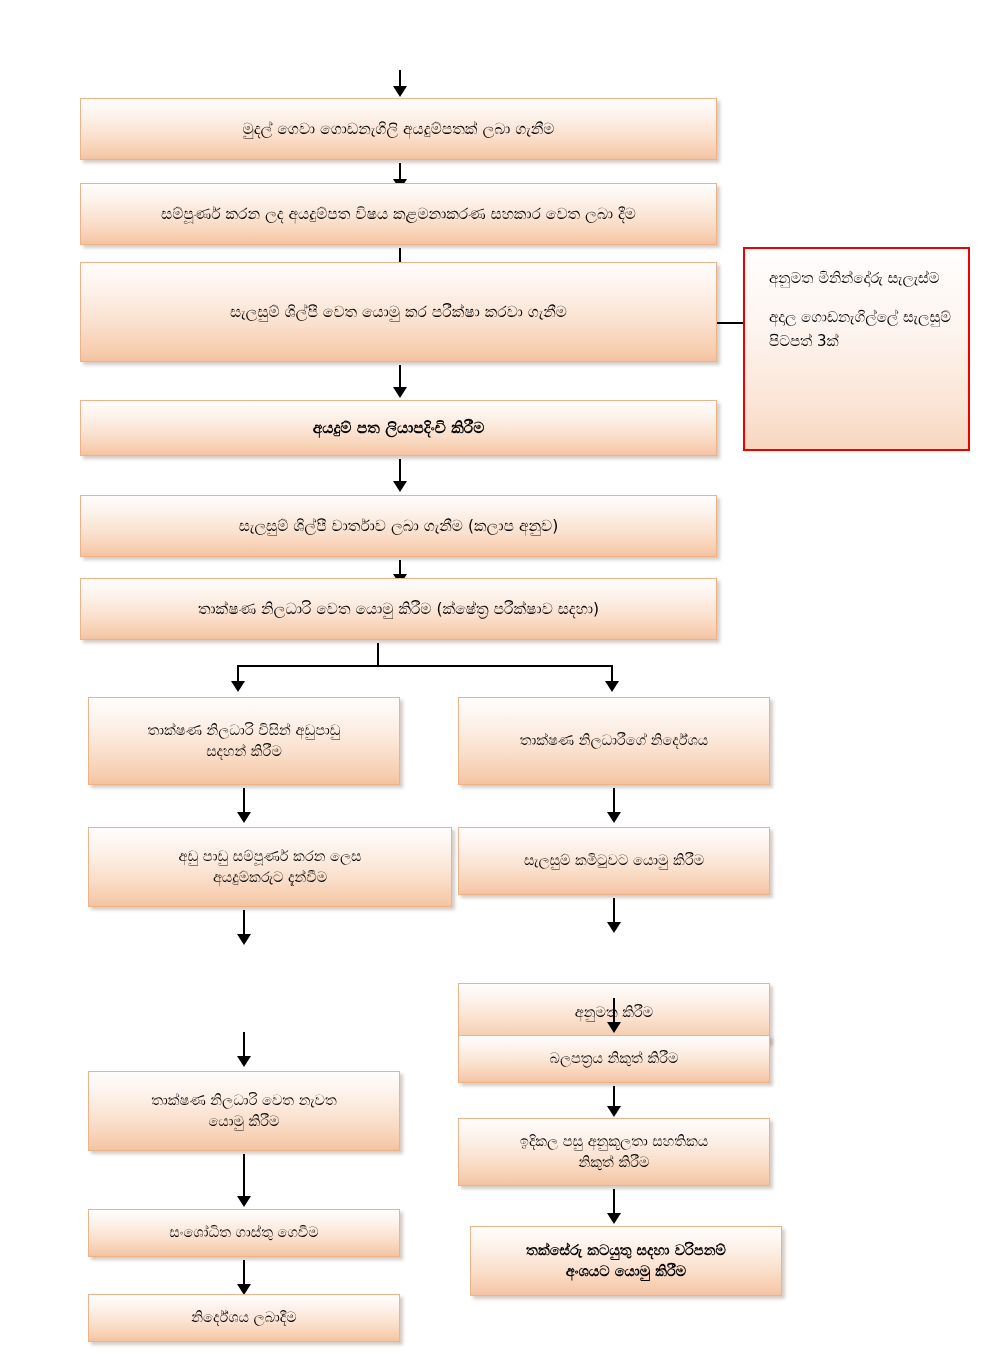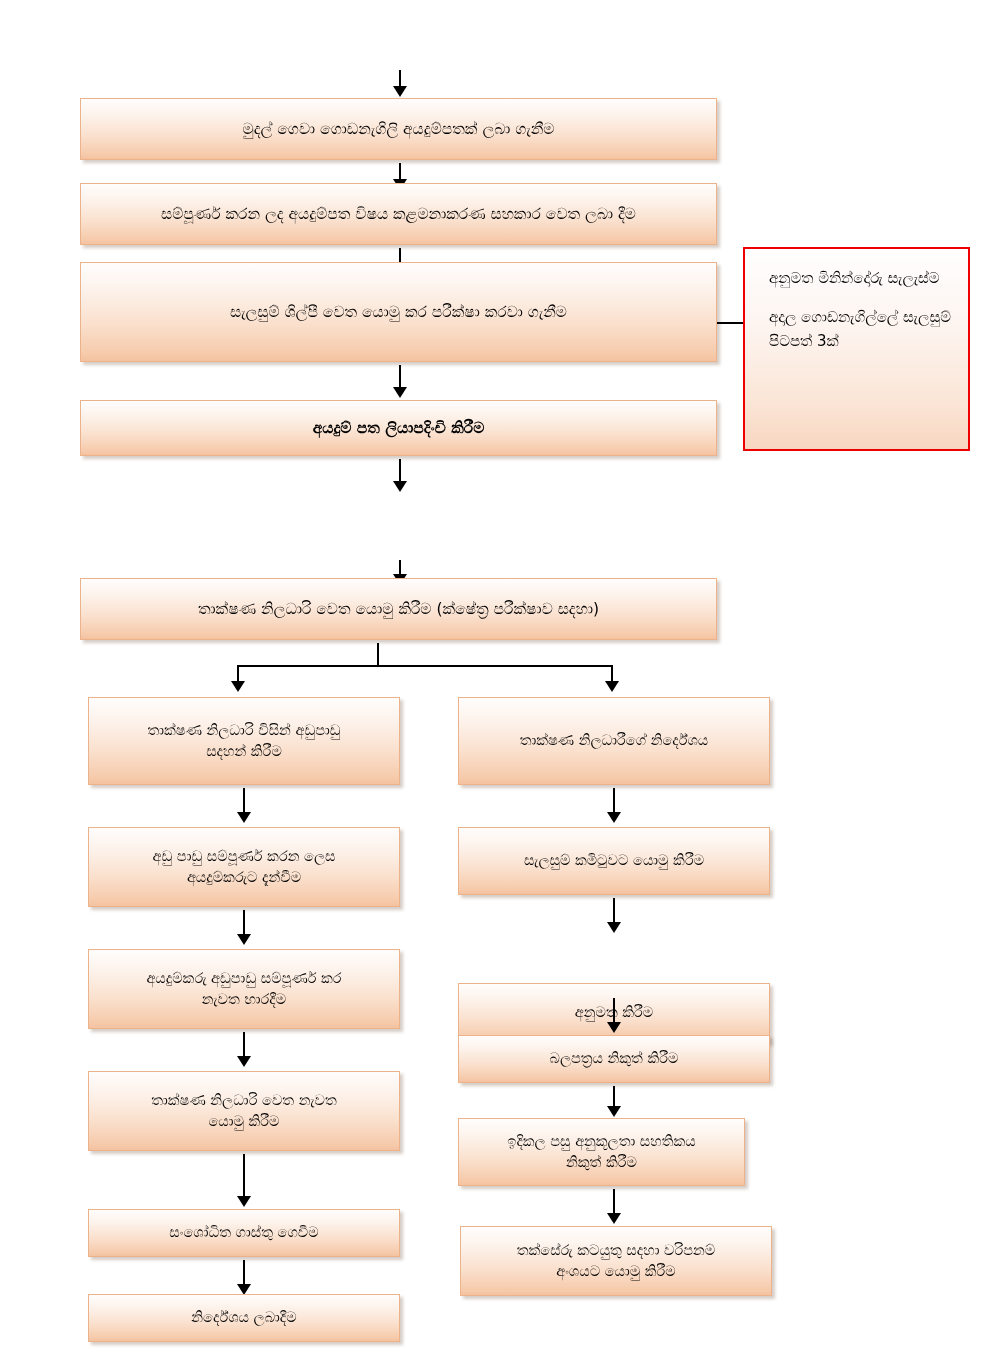--- a/index.html
+++ b/index.html
@@ -151,20 +151,23 @@
   <div class="vline" style="left:399px; top:365px; height:24px;"></div>
   <div class="arrowhead" style="left:393px; top:387px;"></div>
 
   <div class="box fs-wide" style="left:80px; top:400px; width:637px; height:56px;font-weight:bold;">
     <span class="txt">අයදුම් පත ලියාපදිංචි කිරීම</span>
   </div>
 
   <div class="vline" style="left:399px; top:459px; height:24px;"></div>
   <div class="arrowhead" style="left:393px; top:481px;"></div>
 
+  <div class="box fs-wide" style="left:80px; top:495px; width:637px; height:62px;">
+    <span class="txt">සැලසුම් ශිල්පී වාර්තාව ලබා ගැනීම (කලාප අනුව)</span>
+  </div>
 
   <div class="vline" style="left:399px; top:560px; height:16px;"></div>
   <div class="arrowhead" style="left:393px; top:574px;"></div>
 
   <div class="box fs-wide" style="left:80px; top:578px; width:637px; height:62px;">
     <span class="txt">තාක්ෂණ නිලධාරි වෙත යොමු කිරීම (ක්ෂේත්‍ර පරීක්ෂාව සදහා)</span>
   </div>
 
   <div class="vline" style="left:377px; top:643px; height:23px;"></div>
   <div class="hline" style="left:237px; top:665px; width:374px;"></div>
@@ -174,32 +177,28 @@
   <div class="arrowhead" style="left:605px; top:681px;"></div>
 
   <div class="box fs-col" style="left:88px; top:697px; width:312px; height:88px;">
     <span class="txt">තාක්ෂණ නිලධාරි විසින් අඩුපාඩු
 සදහන් කිරීම</span>
   </div>
 
   <div class="vline" style="left:243px; top:788px; height:26px;"></div>
   <div class="arrowhead" style="left:237px; top:812px;"></div>
 
-  <div class="box fs-col" style="left:88px; top:827px; width:312px; height:80px;">
+  <div class="box fs-col" style="left:88px; top:827px; width:364px; height:80px;">
     <span class="txt">අඩු පාඩු සම්පූර්ණ කරන ලෙස
 අයදුම්කරුට දැන්වීම</span>
   </div>
 
   <div class="vline" style="left:243px; top:910px; height:26px;"></div>
   <div class="arrowhead" style="left:237px; top:934px;"></div>
 
-  <div class="box fs-col" style="left:88px; top:949px; width:312px; height:80px;">
-    <span class="txt">අයදුම්කරු අඩුපාඩු සම්පූර්ණ කර
-නැවත භාරදීම</span>
-  </div>
 
   <div class="vline" style="left:243px; top:1032px; height:26px;"></div>
   <div class="arrowhead" style="left:237px; top:1056px;"></div>
 
   <div class="box fs-col" style="left:88px; top:1071px; width:312px; height:80px;">
     <span class="txt">තාක්ෂණ නිලධාරි වෙත නැවත
 යොමු කිරීම</span>
   </div>
 
   <div class="vline" style="left:243px; top:1154px; height:44px;"></div>
@@ -237,26 +236,26 @@
   <div class="vline" style="left:613px; top:998px; height:26px;"></div>
   <div class="arrowhead" style="left:607px; top:1022px;"></div>
 
   <div class="box fs-col" style="left:458px; top:1035px; width:312px; height:48px;">
     <span class="txt">බලපත්‍රය නිකුත් කිරීම</span>
   </div>
 
   <div class="vline" style="left:613px; top:1086px; height:22px;"></div>
   <div class="arrowhead" style="left:607px; top:1106px;"></div>
 
-  <div class="box fs-col" style="left:458px; top:1118px; width:287px; height:68px;">
+  <div class="box fs-col" style="left:458px; top:1118px; width:312px; height:68px;">
     <span class="txt">ඉදිකල පසු අනුකූලතා සහතිකය
 නිකුත් කිරීම</span>
   </div>
 
   <div class="vline" style="left:613px; top:1189px; height:26px;"></div>
   <div class="arrowhead" style="left:607px; top:1213px;"></div>
 
-  <div class="box fs-col" style="left:460px; top:1226px; width:312px; height:70px;">
+  <div class="box fs-col" style="left:470px; top:1226px; width:312px; height:70px;font-weight:bold;">
     <span class="txt">තක්සේරු කටයුතු සදහා වරිපනම්
 අංශයට යොමු කිරීම</span>
   </div>
 
 </div>
 
 </body></html>

